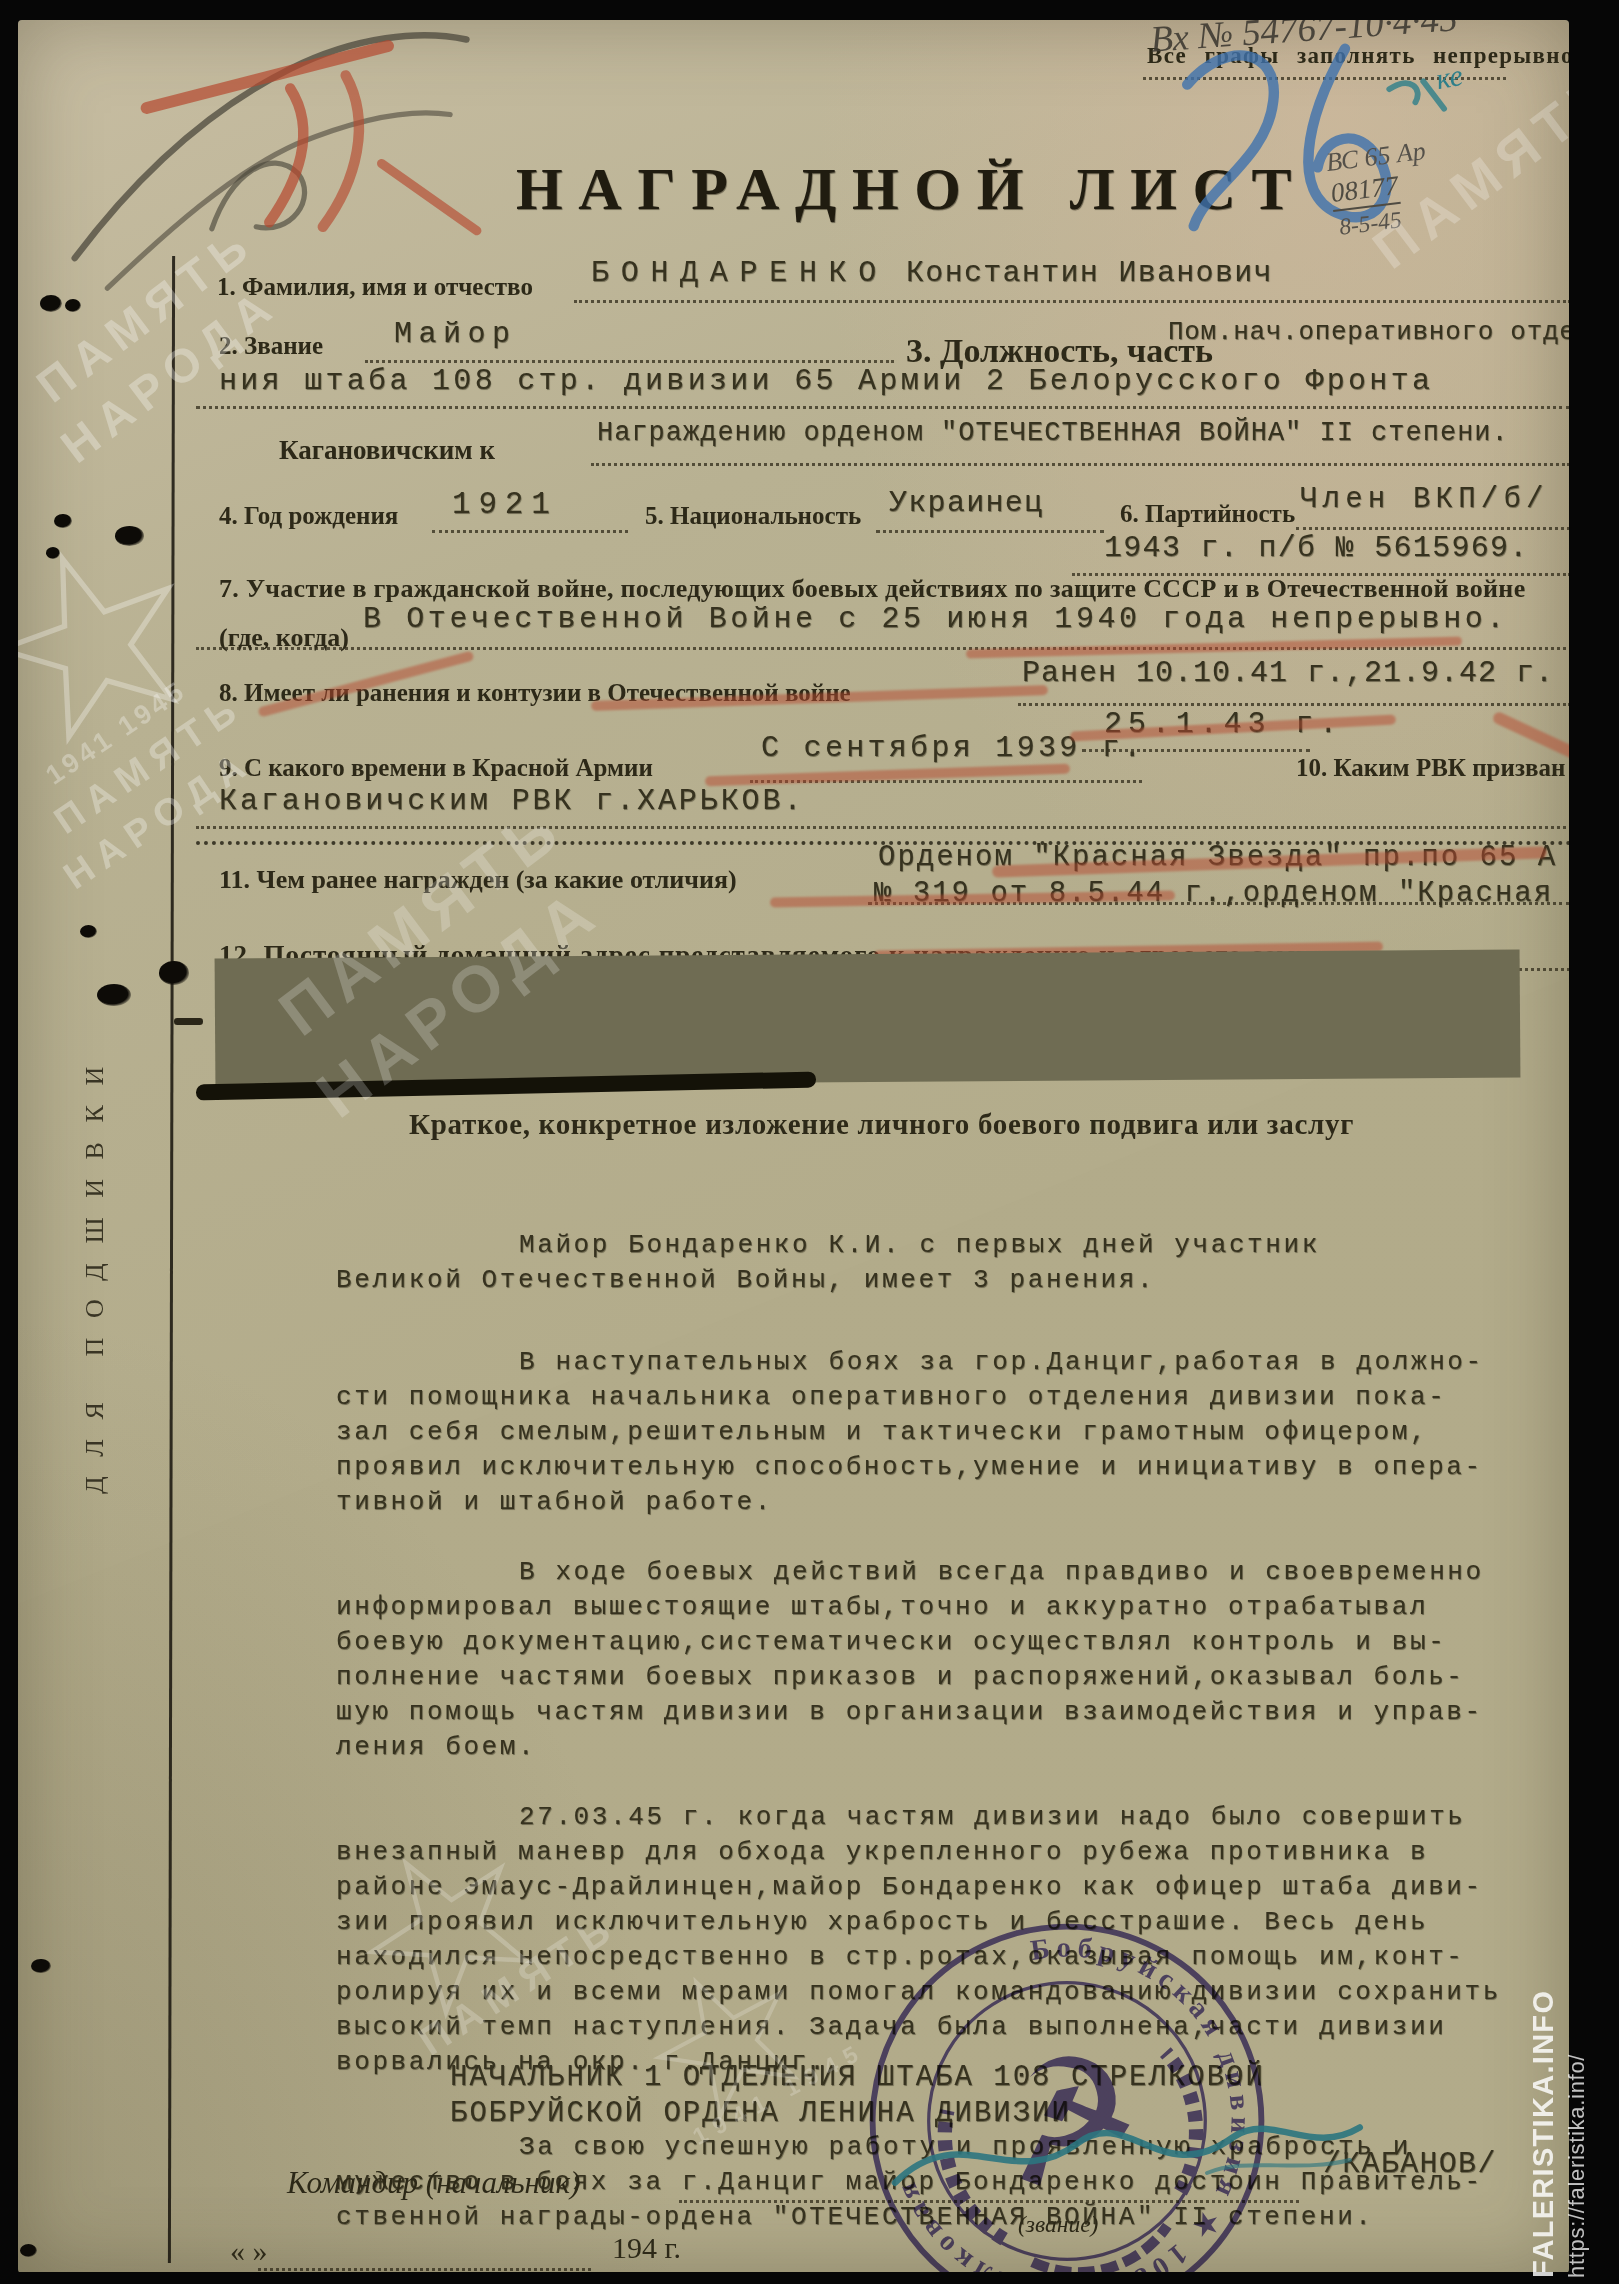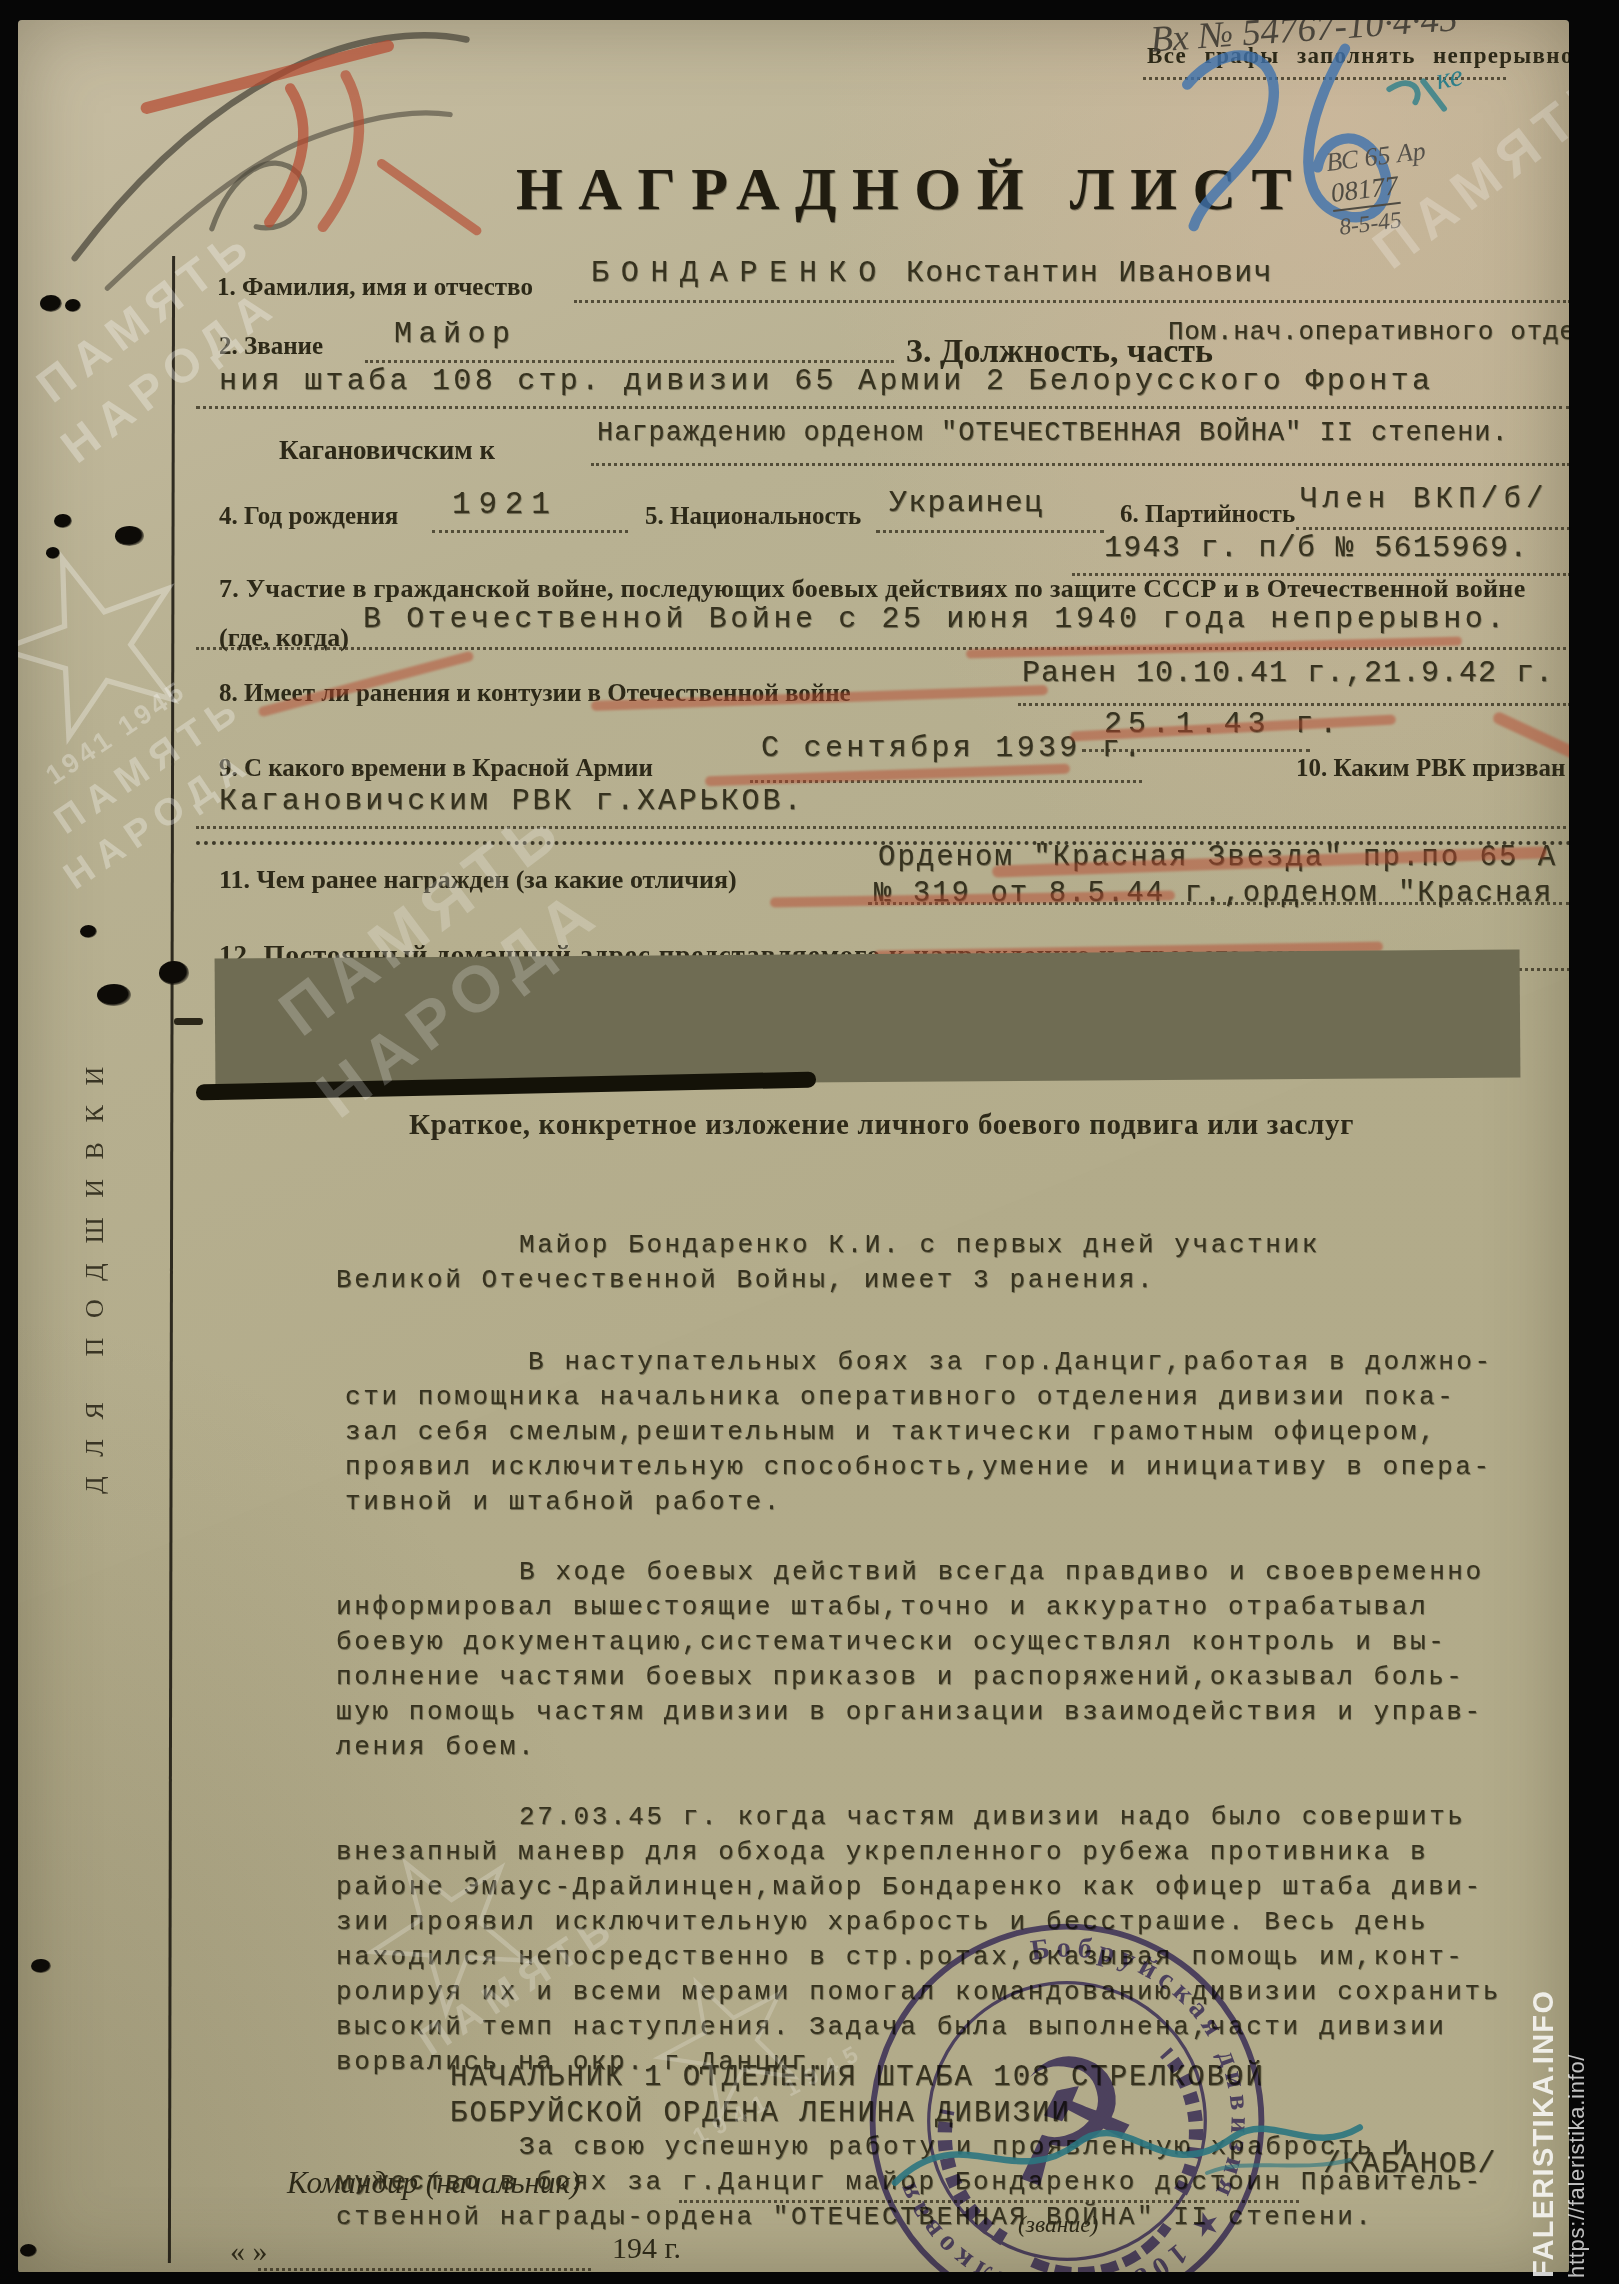--- a/index.html
+++ b/index.html
@@ -151,21 +151,21 @@
   <div class="abs red" style="left:1488px;top:736px;width:124px;height:11.7px;transform:rotate(25deg);z-index:12;"></div>
   <div class="abs red" style="left:992px;top:856px;width:555px;height:11.7px;transform:rotate(-2deg);z-index:12;"></div>
   <div class="abs red" style="left:770px;top:894px;width:405px;height:10.4px;transform:rotate(-1deg);z-index:12;"></div>
   <div class="abs red" style="left:874px;top:946px;width:509px;height:10.4px;transform:rotate(-1deg);z-index:12;"></div>
 
   <div class="abs lb" style="left:392px;top:1108px;width:979px;text-align:center;font-size:29px;letter-spacing:0.7px;white-space:normal;">Краткое, конкретное изложение личного боевого подвига или заслуг</div>
 
   <div class="abs tw" style="left:336px;top:1193px;width:1269px;font-size:26px;line-height:35px;letter-spacing:2.6px;white-space:pre-line;">
     <p class="bp">Майор Бондаренко К.И. с первых дней участник
 Великой Отечественной Войны, имеет 3 ранения.</p>
-    <p class="bp" style="margin-top:11.7px;margin-left:9px;">В наступательных боях за гор.Данциг,работая в должно-
+    <p class="bp" style="margin-top:11.7px;">В наступательных боях за гор.Данциг,работая в должно-
 сти помощника начальника оперативного отделения дивизии пока-
 зал себя смелым,решительным и тактически грамотным офицером,
 проявил исключительную способность,умение и инициативу в опера-
 тивной и штабной работе.</p>
     <p class="bp">В ходе боевых действий всегда правдиво и своевременно
 информировал вышестоящие штабы,точно и аккуратно отрабатывал
 боевую документацию,систематически осуществлял контроль и вы-
 полнение частями боевых приказов и распоряжений,оказывал боль-
 шую помощь частям дивизии в организации взаимодействия и управ-
 ления боем.</p>

